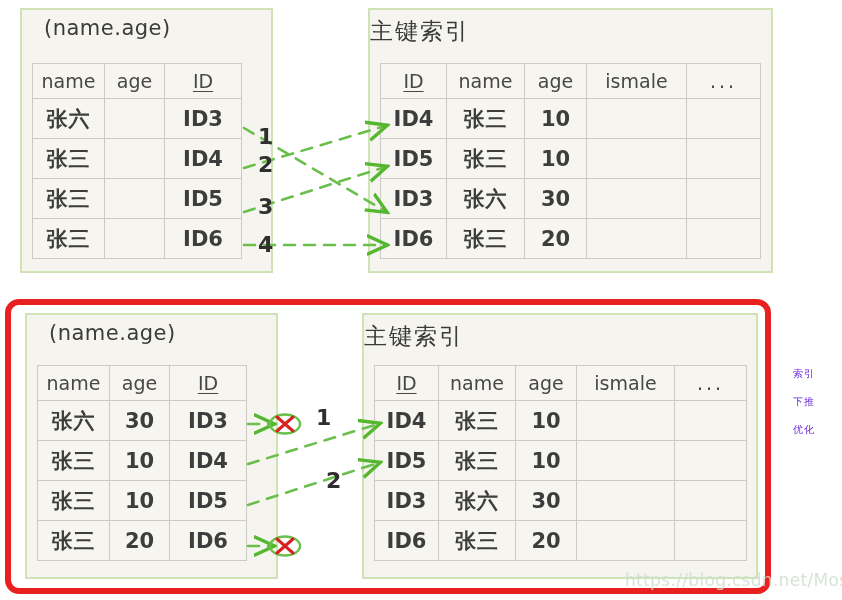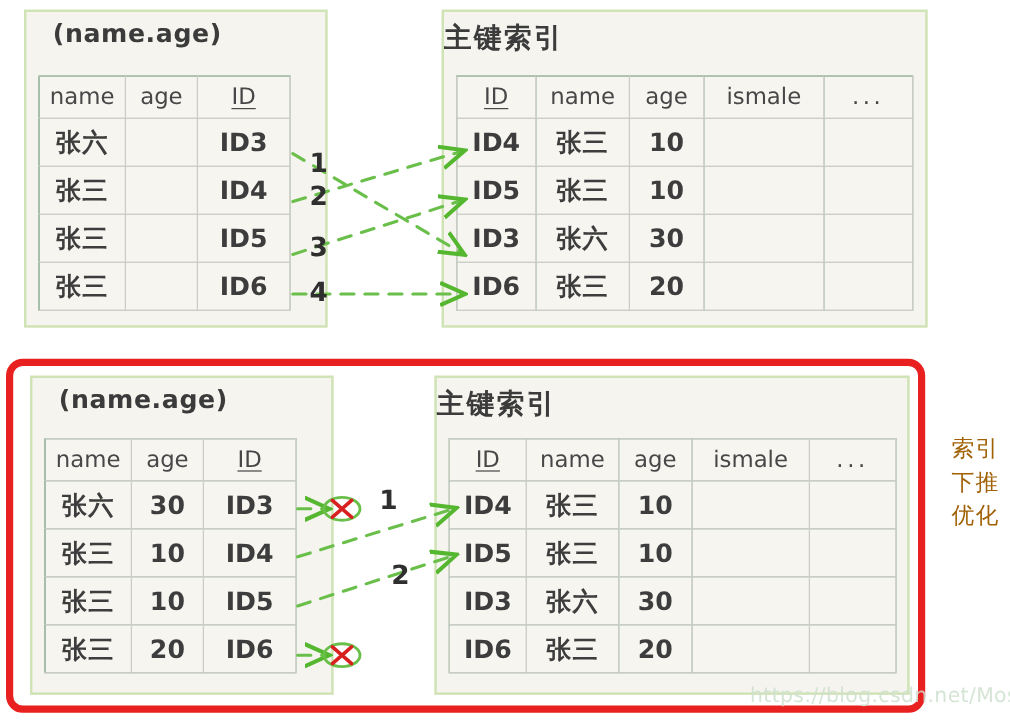--- a/index.html
+++ b/index.html
@@ -20,39 +20,39 @@
   .panel {
     position: absolute;
     background: #f5f4ee;
     border: 2px solid #cfe3b4;
     box-sizing: border-box;
   }
   .panel-title {
     position: absolute;
     top: 6px;
     font-size: 21px;
-    font-weight: 700;
+    font-weight: 400;
     color: #3b3b3b;
     letter-spacing: 0.5px;
     white-space: nowrap;
   }
   .panel-title.left-title { left: 22px; }
   .panel-title.center-title {
     left: 0; right: 0;
     text-align: left;
     font-size: 23px;
     letter-spacing: 2px;
   }
 
   
   table.grid {
     position: absolute;
     border-collapse: collapse;
     table-layout: fixed;
-    background: #15803d;
+    background: #22c55e;
   }
   table.grid td, table.grid th {
     border: 1px solid #cccac4;
     text-align: center;
     color: #3d3d3d;
     font-weight: 600;
     padding: 0;
     background: #f6f5f0;
   }
   table.grid th {
@@ -92,22 +92,22 @@
     position: absolute;
     border: 6px solid #e8201f;
     border-radius: 14px;
     box-sizing: border-box;
     pointer-events: none;
   }
 
   
   .annotation {
     position: absolute;
-    color: #a16207;
-    font-size: 19px;
+    color: #6d28d9;
+    font-size: 10px;
     line-height: 28px;
     letter-spacing: 1px;
     white-space: nowrap;
   }
 
   
   .watermark {
     position: absolute;
     color: #cfe0cf;
     font-size: 17px;

